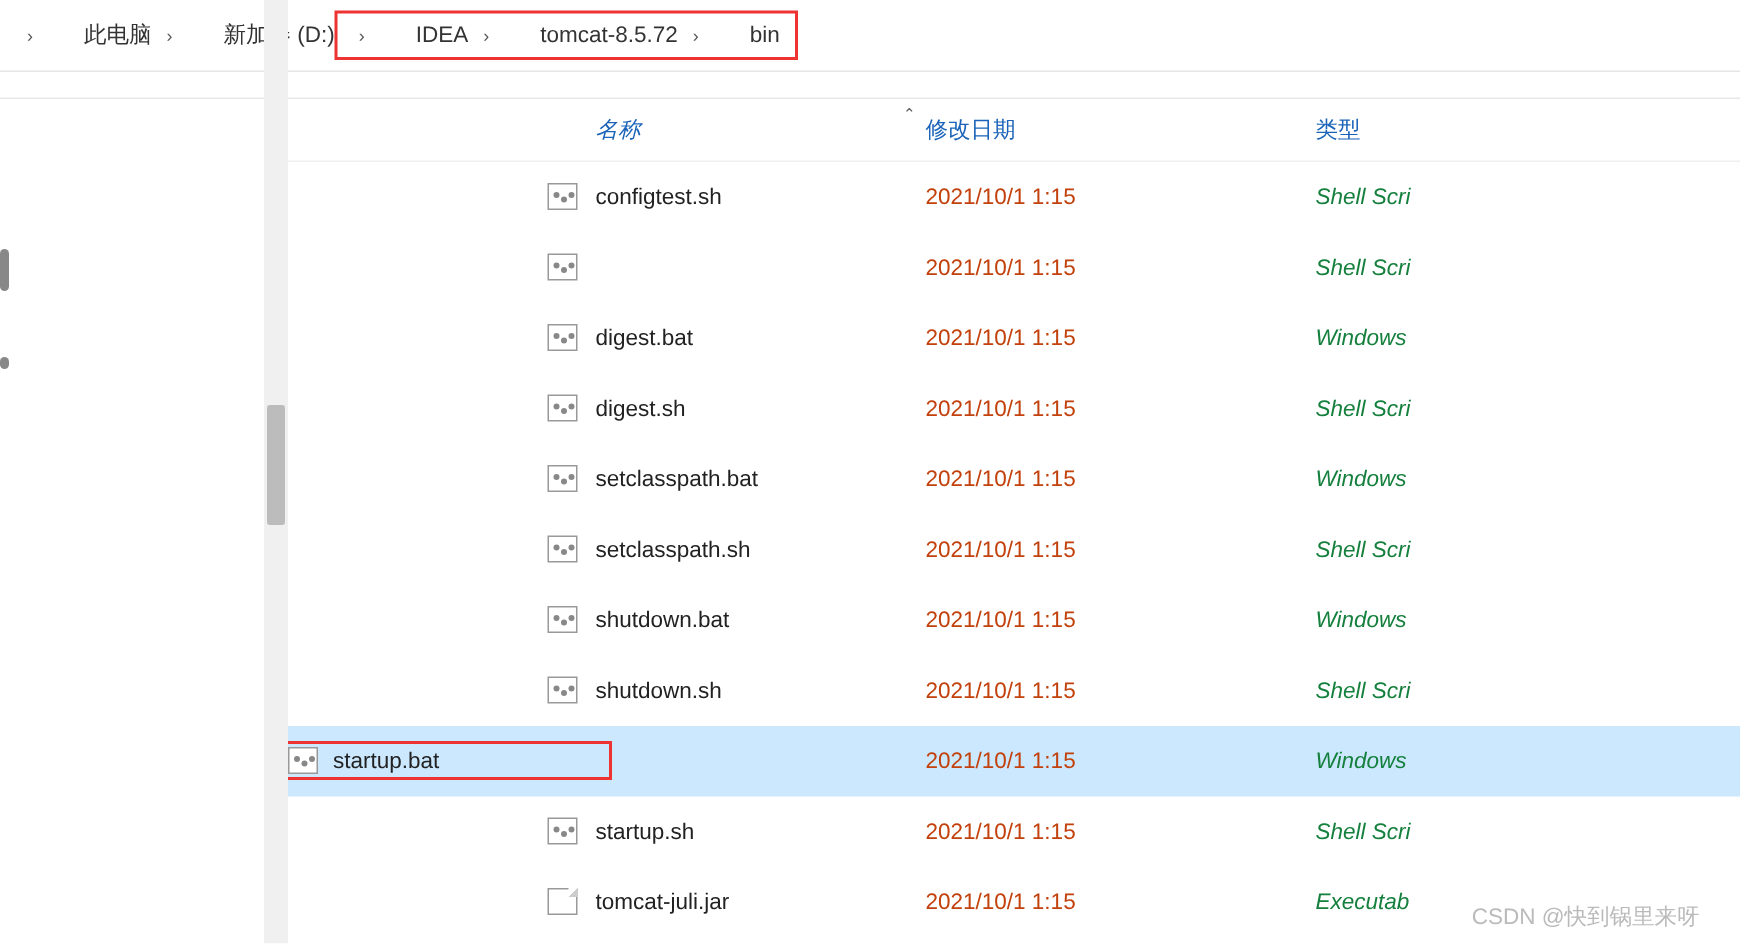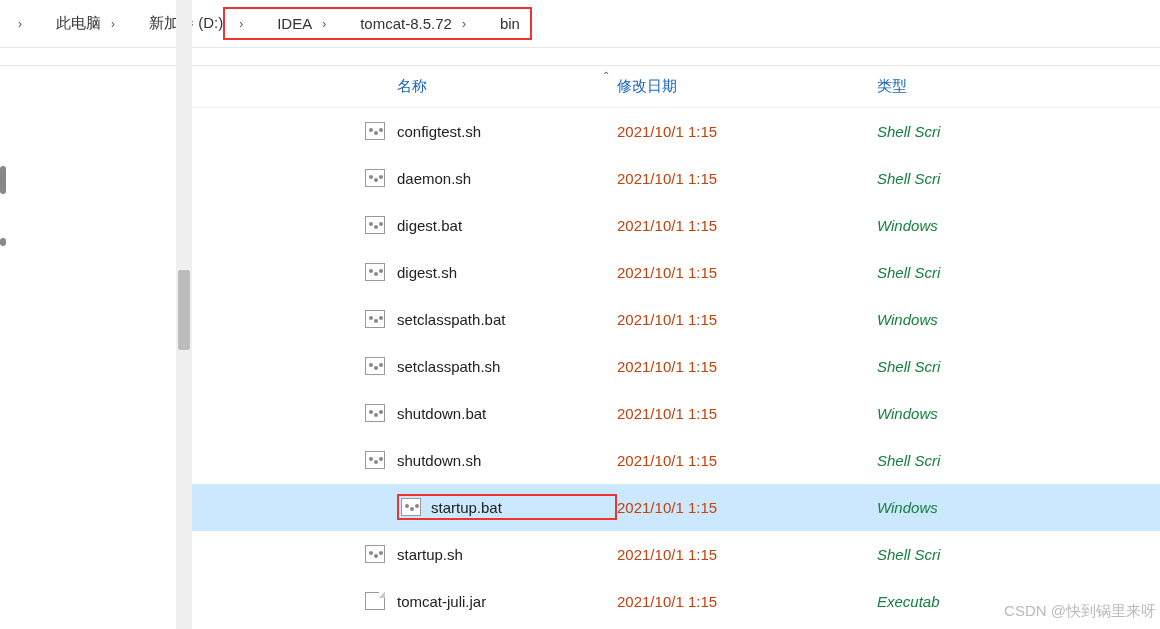--- a/index.html
+++ b/index.html
@@ -77,20 +77,21 @@
   height: 42px;
   align-items: center;
   color: #1a63b8;
   border-bottom: 1px solid #f0f0f0;
   font-size: 15px;
   position: relative;
 }
 .col-name {
   width: 425px;
   padding-left: 205px;
+  font-style: italic;
 }
 .col-date { width: 260px; }
 .col-type { flex: 1; }
 .sort-caret {
   position: absolute;
   left: 410px;
   top: 4px;
   font-size: 10px;
   color: #555;
 }
@@ -166,21 +167,21 @@
 }
 .file-type {
   flex: 1;
   color: #15803d;
   white-space: nowrap;
   overflow: hidden;
   font-style: italic;
 }
 .watermark {
   position: absolute;
-  right: 4px;
+  right: 27px;
   bottom: 8px;
   color: rgba(140,140,140,0.6);
   font-size: 15px;
   pointer-events: none;
 }
 </style>
 </head>
 <body>
 
 <div class="breadcrumb">
@@ -225,21 +226,20 @@
             <div class="file-name">configtest.sh</div>
           </div>
           <div class="file-date">2021/10/1 1:15</div>
           <div class="file-type">Shell Scri</div>
         </div>
         <div class="file-row">
           <div class="name-wrap">
             <div class="file-icon-cell">
               <span class="file-icon script"></span>
             </div>
-            <div class="file-name">daemon.sh</div>
           </div>
           <div class="file-date">2021/10/1 1:15</div>
           <div class="file-type">Shell Scri</div>
         </div>
         <div class="file-row">
           <div class="name-wrap">
             <div class="file-icon-cell">
               <span class="file-icon script"></span>
             </div>
             <div class="file-name">digest.bat</div>
@@ -292,21 +292,21 @@
             <div class="file-icon-cell">
               <span class="file-icon script"></span>
             </div>
             <div class="file-name">shutdown.sh</div>
           </div>
           <div class="file-date">2021/10/1 1:15</div>
           <div class="file-type">Shell Scri</div>
         </div>
         <div class="file-row selected">
           <div class="name-wrap">
-            <div class="file-icon-cell" style="padding-right: 0px; width: 425px; justify-content: flex-end; padding-left: 183px;">
+            <div class="file-icon-cell" style="padding-right: 0px; width: 425px; justify-content: flex-start; ">
               <span class="file-name highlighted">
                 <span class="file-icon script"></span>
                 <span>startup.bat</span>
               </span>
             </div>
           </div>
           <div class="file-date">2021/10/1 1:15</div>
           <div class="file-type">Windows</div>
         </div>
         <div class="file-row">

